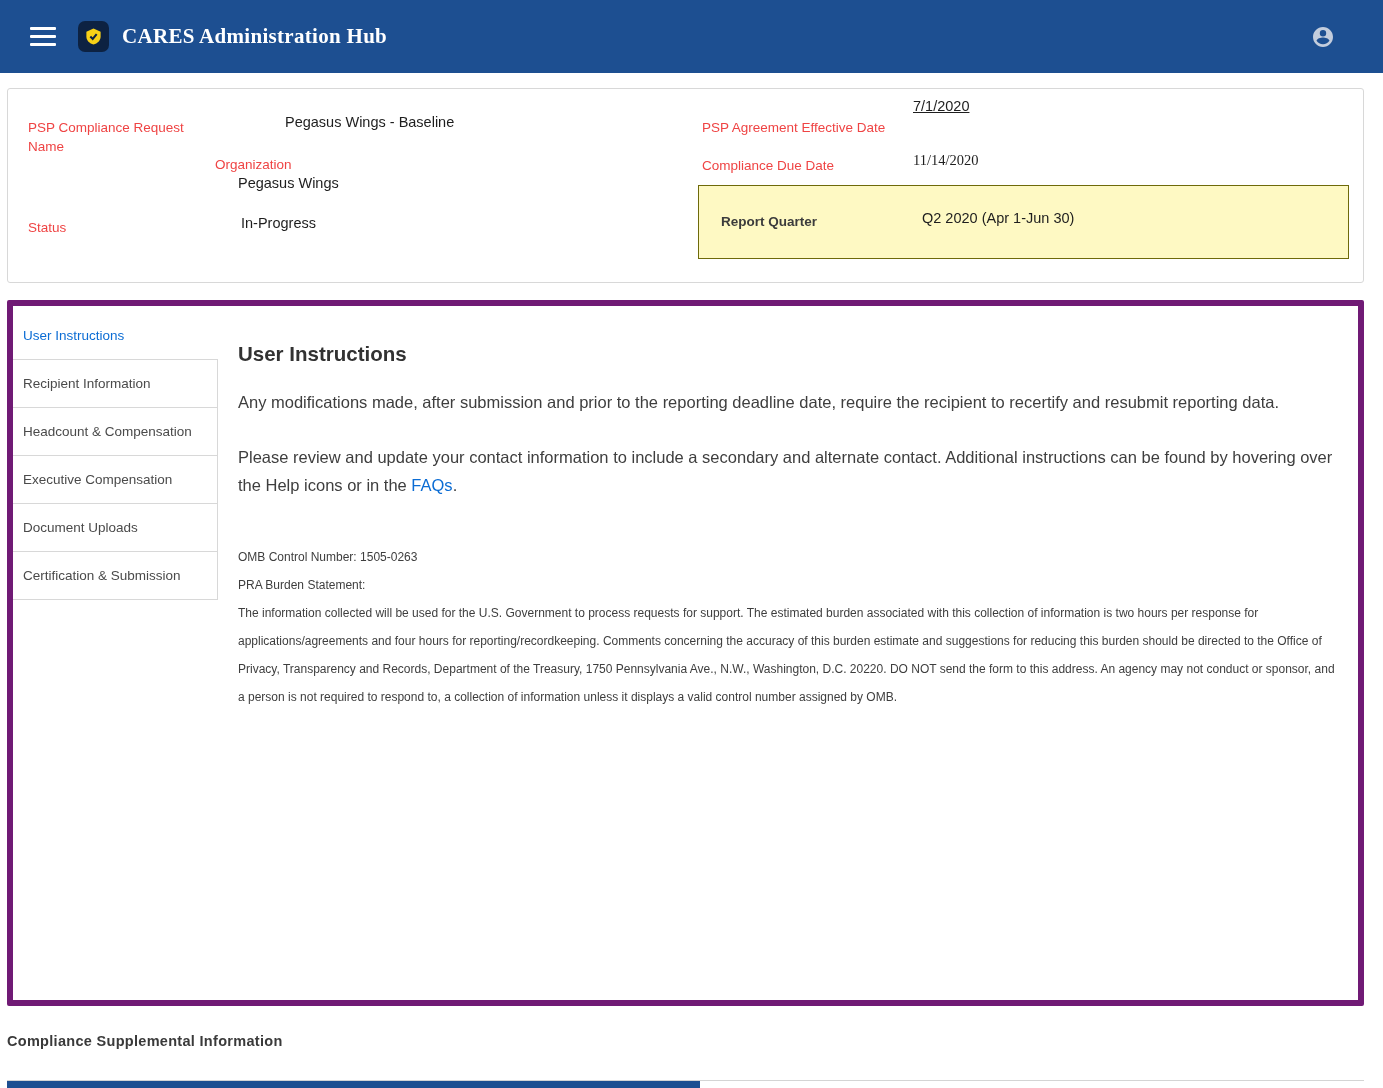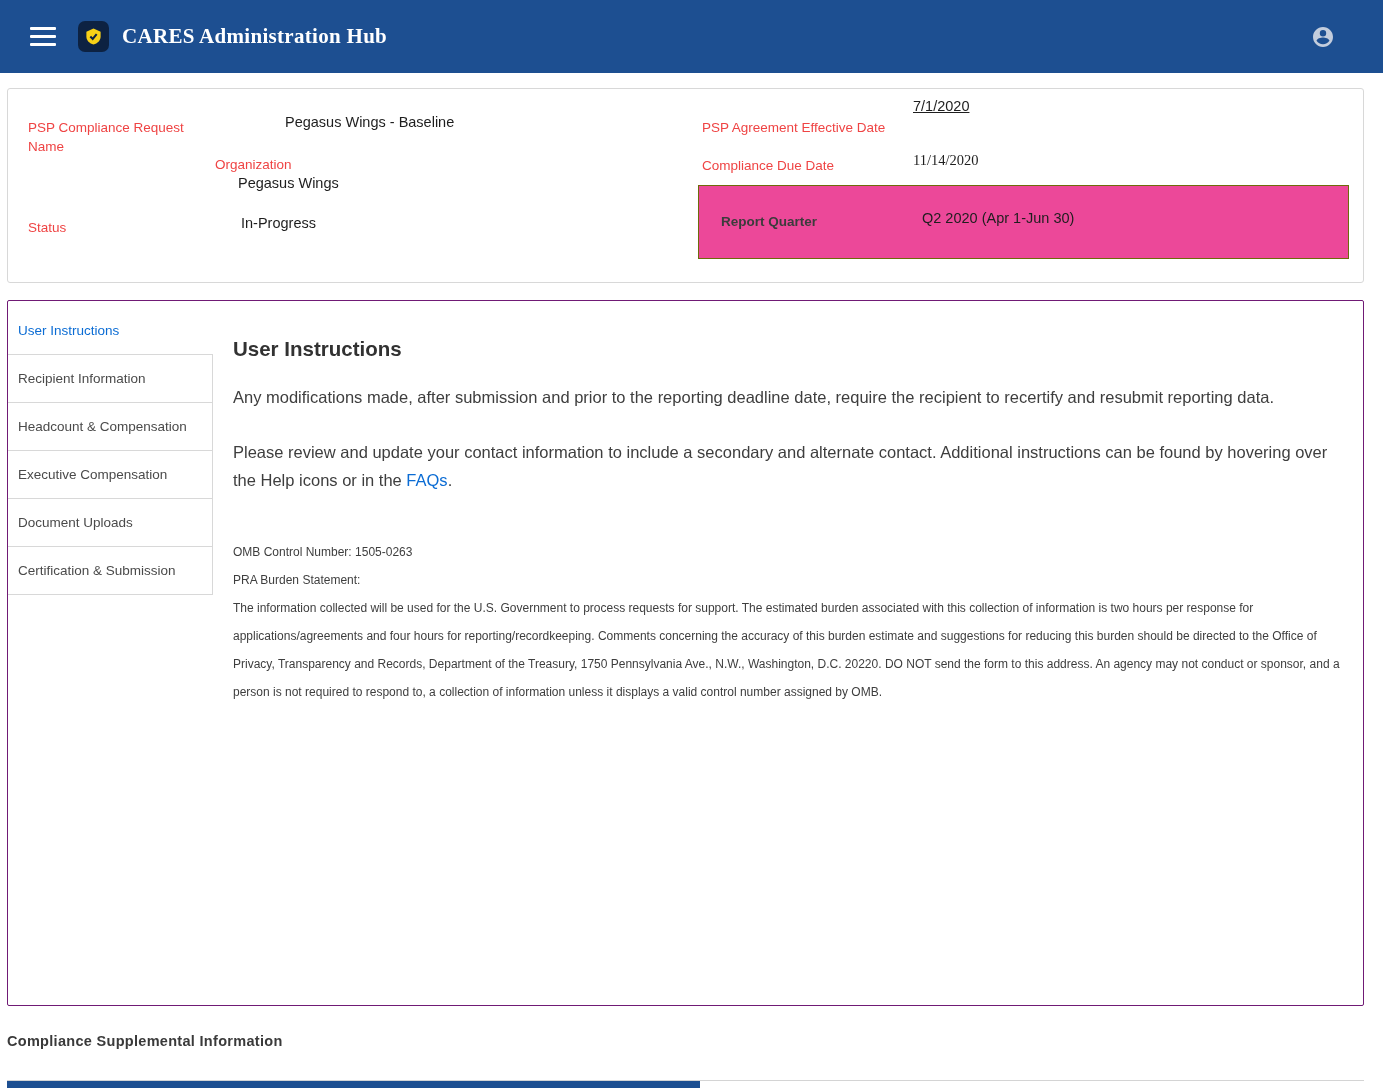--- a/index.html
+++ b/index.html
@@ -48,39 +48,39 @@
     border: 1px solid #d8d8d8;
     border-radius: 3px;
   }
   .lbl { position: absolute; color: #ef4444; font-size: 13.5px; line-height: 19px; }
   .val { position: absolute; color: #1e1e1e; font-size: 14.5px; }
 
   .quarter-box {
     position: absolute;
     left: 690px; top: 96px;
     width: 651px; height: 74px;
-    background: #ec4899;
+    background: #fef9c3;
     border: 1px solid #6e6a0a;
   }
   .quarter-box .q-lbl {
     position: absolute; left: 22px; top: 28px;
     font-size: 13.5px; font-weight: 700; color: #3c3c3c;
   }
   .quarter-box .q-val {
     position: absolute; left: 223px; top: 24px;
     font-size: 14.5px; color: #1e1e1e;
   }
 
   
   .main-panel {
     position: absolute;
     left: 7px; top: 300px;
     width: 1357px; height: 706px;
     background: #ffffff;
-    border: 1px solid #701a75;
+    border: 6px solid #701a75;
     border-radius: 2px;
   }
   .sidebar { position: absolute; left: 0; top: 0; width: 205px; padding-top: 6px; }
   .side-item {
     height: 48px;
     display: flex; align-items: center;
     padding-left: 10px;
     font-size: 13.5px;
     color: #4a4a4a;
     cursor: pointer;

